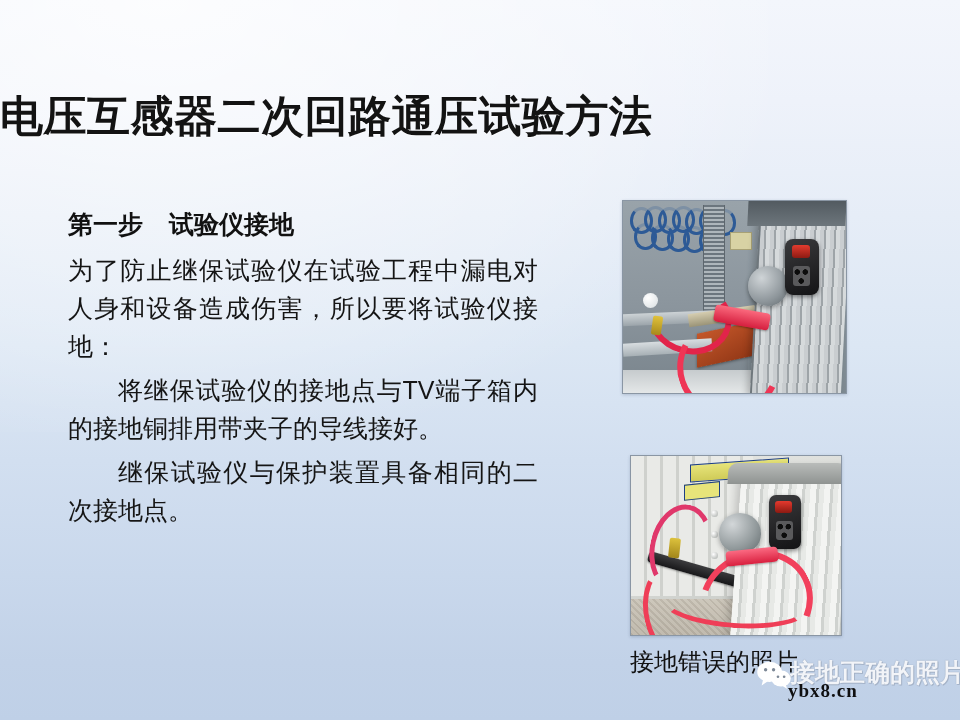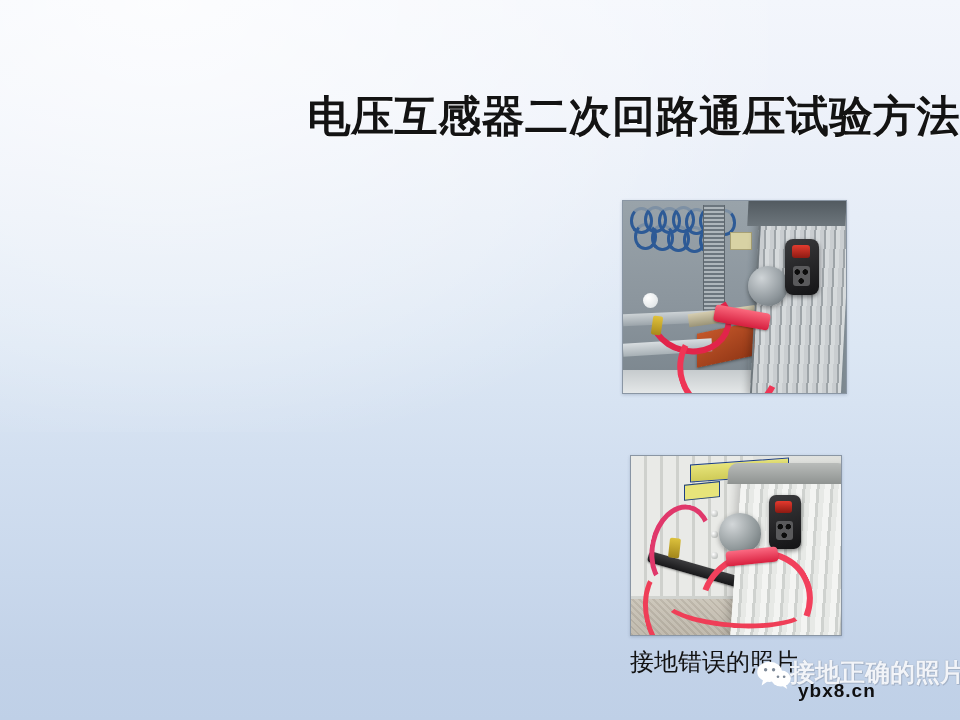--- a/index.html
+++ b/index.html
@@ -44,21 +44,21 @@
         rgba(255,255,255,0) 75%);
     pointer-events: none;
   }
 
   
   #slide-title {
     position: absolute;
     left: 0;
     right: 0;
     top: 92px;
-    text-align: right;
+    text-align: left;
     font-size: 43px;
     font-weight: bold;
     letter-spacing: 0.5px;
     color: #131313;
     line-height: 1.12;
     white-space: nowrap;
     text-shadow: 0 1px 0 rgba(255,255,255,0.65);
   }
 
   
@@ -410,36 +410,48 @@
     font-size: 25px;
     font-weight: bold;
     color: rgba(252,253,255,0.92);
     text-shadow:
        0 0 1px rgba(120,135,160,0.9),
        1px 1px 0 rgba(150,162,182,0.55);
     white-space: nowrap;
     letter-spacing: 0px;
   }
   #wm-url {
-    position: absolute; left: 42px; top: 28px;
+    position: absolute; left: 32px; top: 28px;
     font-size: 19px;
     font-weight: bold;
     color: #0f0f10;
     letter-spacing: 1px;
     white-space: nowrap;
-    font-family: Liberation Sans, sans-serif;
+    font-family: Liberation Serif, serif;
   }
 </style>
 </head>
 <body>
 
 <div id="slide">
 
   <div id="slide-title">电压互感器二次回路通压试验方法</div>
 
+  <div id="body-column">
+
+    <div class="step-heading">
+      <span>第一步</span><span class="gap"></span><span>试验仪接地</span>
+    </div>
+
+    <p class="para">为了防止继保试验仪在试验工程中漏电对人身和设备造成伤害，所以要将试验仪接地：</p>
+
+    <p class="para indent">将继保试验仪的接地点与TV端子箱内的接地铜排用带夹子的导线接好。</p>
+
+    <p class="para indent">继保试验仪与保护装置具备相同的二次接地点。</p>
+  </div>
 
   <div class="photo-block" id="photo-top-block">
     <div class="photo-frame" id="photo-top">
       <div class="scene">
         <div class="t-bg"></div>
         <div class="t-backpanel"></div>
         <div class="t-blue-wires">
           <span style="left:2%;  top:4%;"></span>
           <span style="left:14%; top:2%;"></span>
           <span style="left:26%; top:6%;"></span>

